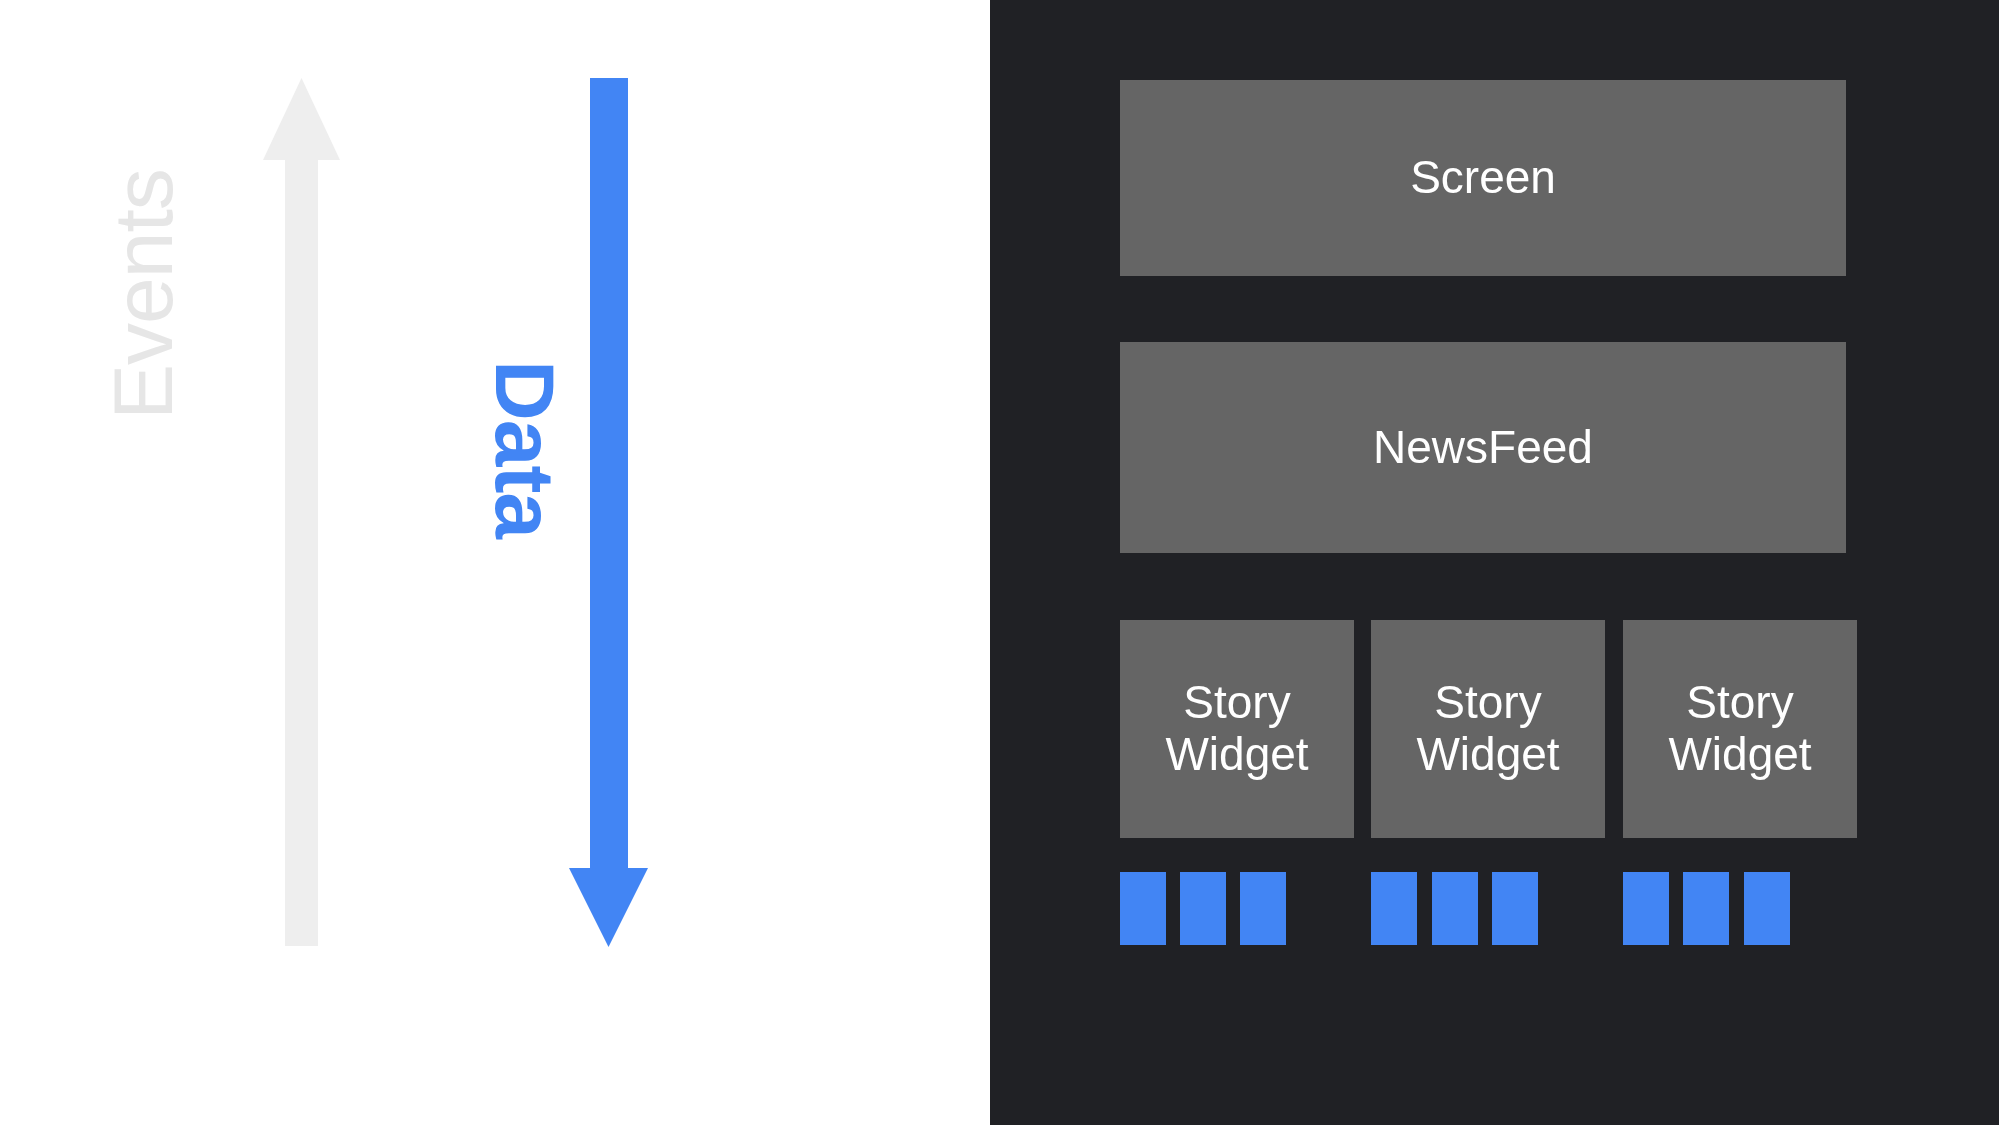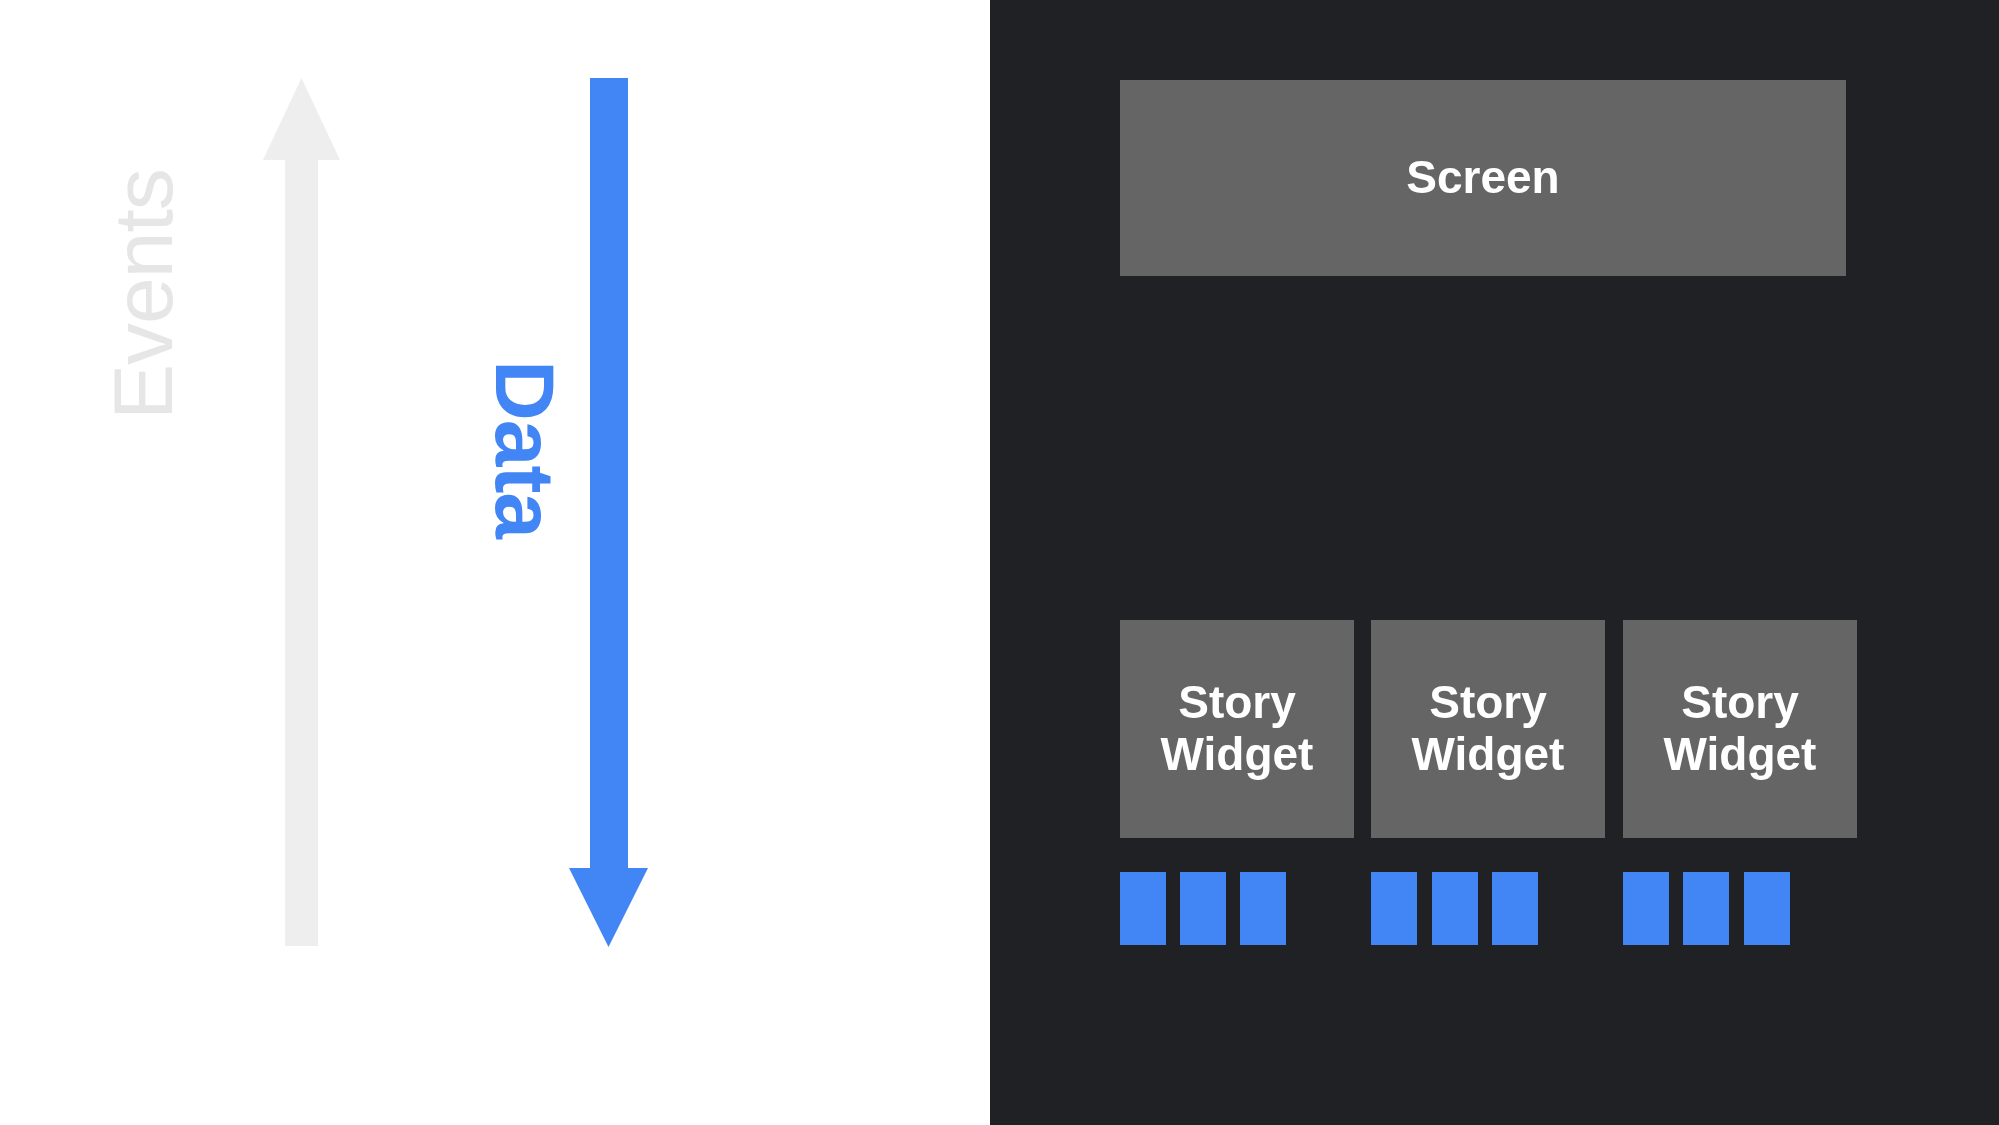--- a/index.html
+++ b/index.html
@@ -82,21 +82,21 @@
 
   .box {
     position: absolute;
     background: #656565;
     color: #ffffff;
     display: flex;
     align-items: center;
     justify-content: center;
     text-align: center;
     font-size: 46px;
-    font-weight: 700;
+    font-weight: 400;
     line-height: 1.12;
     letter-spacing: 0px;
   }
 
   .box-screen   { left: 130px; top: 80px;  width: 726px; height: 196px; }
   .box-newsfeed { left: 130px; top: 342px; width: 726px; height: 211px; }
 
   .box-story { width: 234px; height: 218px; top: 620px; }
   .story-1 { left: 130px; }
   .story-2 { left: 381px; }
@@ -141,20 +141,21 @@
 
     <div class="events-label">Events</div>
 
     <div class="data-label">Data</div>
   </div>
 
   <div class="right-pane">
 
     <div class="box box-screen">Screen</div>
 
+    <div class="box box-newsfeed">NewsFeed</div>
 
     <div class="box box-story story-1">
       <span>
         <span>Story</span><br>
         <span>Widget</span>
       </span>
     </div>
 
     <div class="box box-story story-2">
       <span>

